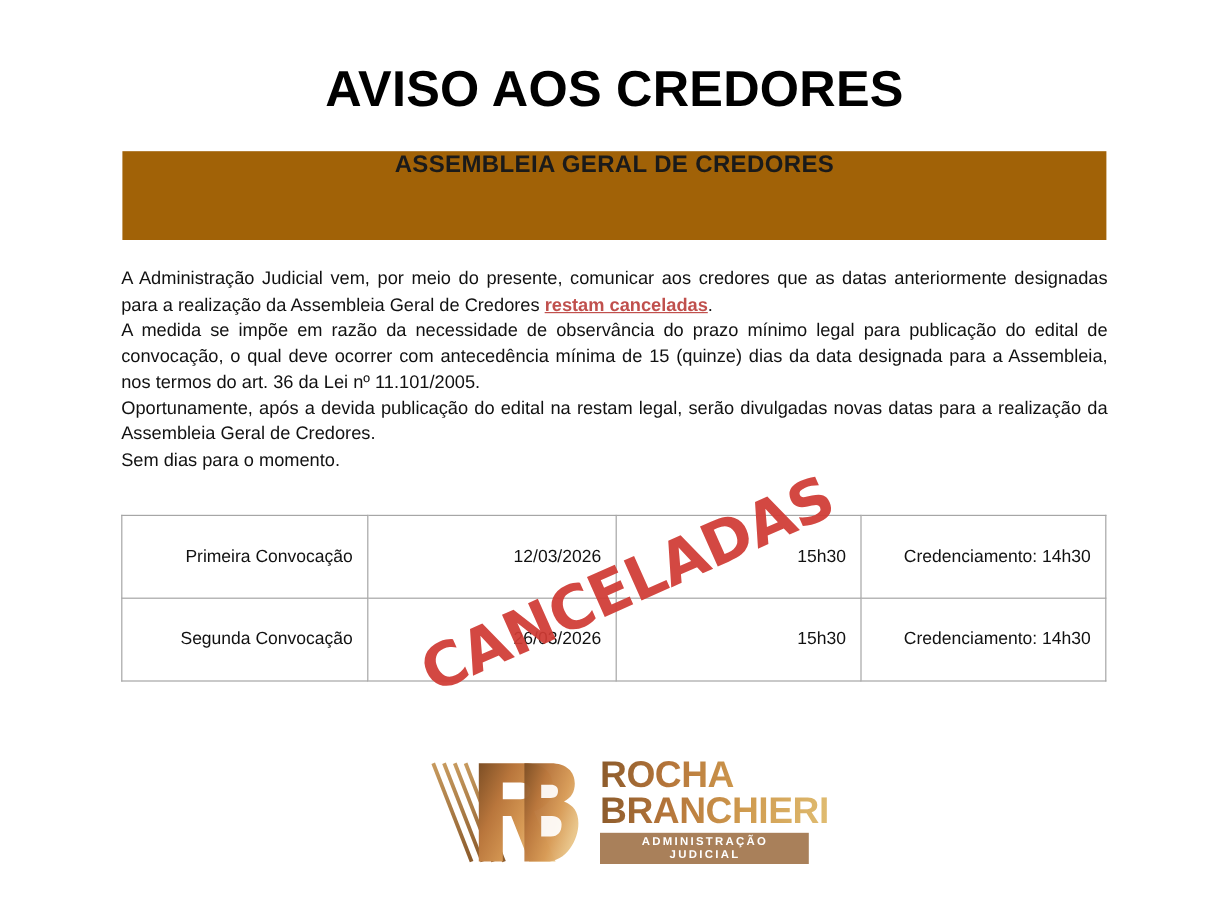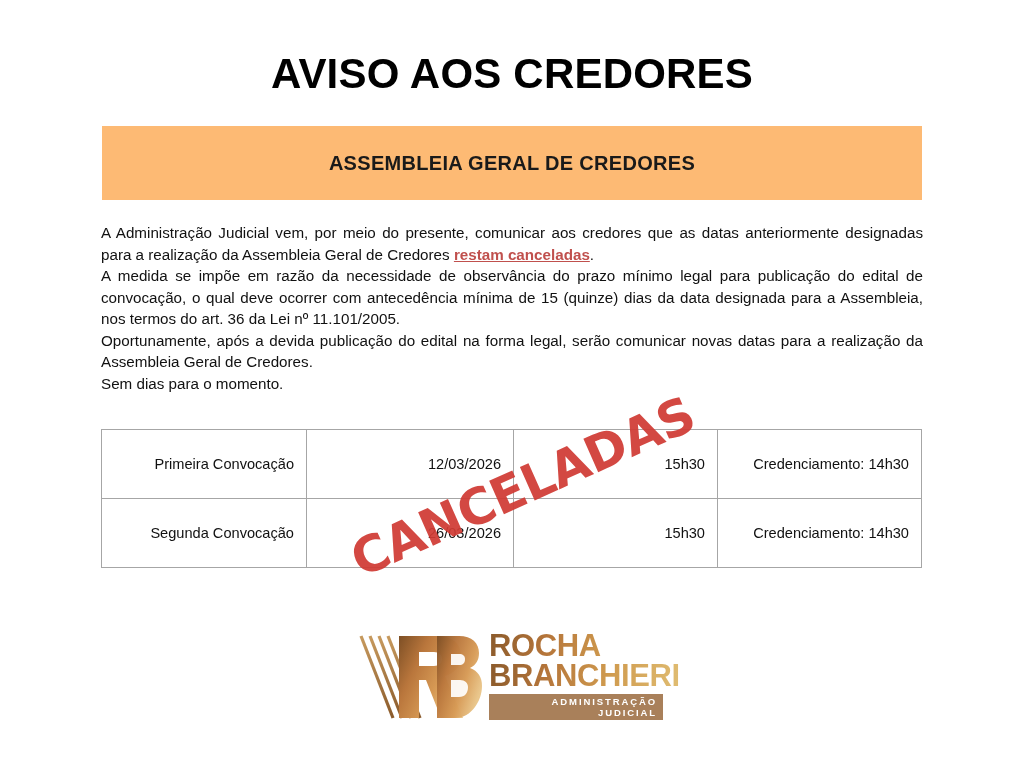--- a/index.html
+++ b/index.html
@@ -38,23 +38,23 @@
     line-height: 1.05;
   }
 
   
   .banner {
     position: absolute;
     left: 102px;
     top: 126px;
     width: 820px;
     height: 74px;
-    background: #fdba74;
-    display: flex;
-    align-items: center;
+    background: #a16207;
+    display: flex;
+    align-items: flex-start;
     justify-content: center;
   }
   .banner-text {
     font-size: 20px;
     font-weight: bold;
     color: #1a1a1a;
     letter-spacing: 0.3px;
     text-align: center;
   }
 
@@ -131,20 +131,21 @@
 
   
   .logo {
     position: absolute;
     left: 355px;
     top: 628px;
     width: 320px;
     height: 95px;
     display: flex;
     align-items: center;
+    gap: 11px;
   }
   .logo-mark {
     width: 128px;
     height: 92px;
     flex: 0 0 128px;
     position: relative;
   }
   .logo-word {
     margin-left: 6px;
     display: flex;
@@ -164,40 +165,40 @@
     -webkit-text-fill-color: transparent;
   }
   .logo-tag {
     margin-top: 3px;
     background: #a9805a;
     color: #ffffff;
     font-size: 9.5px;
     font-weight: bold;
     letter-spacing: 1.9px;
     padding: 2px 6px 2px 7px;
-    text-align: right;
+    text-align: center;
     width: 174px;
     box-sizing: border-box;
   }
 </style>
 </head>
 <body>
 
 <div class="page">
 
   <div class="doc-title">AVISO AOS CREDORES</div>
 
   <div class="banner">
     <span class="banner-text">ASSEMBLEIA GERAL DE CREDORES</span>
   </div>
 
   <div class="body-block">
     <p><span>A Administração Judicial vem, por meio do presente, comunicar aos credores que as datas anteriormente designadas para a realização da Assembleia Geral de Credores </span><span class="hl-red">restam canceladas</span><span>.</span></p>
     <p>A medida se impõe em razão da necessidade de observância do prazo mínimo legal para publicação do edital de convocação, o qual deve ocorrer com antecedência mínima de 15 (quinze) dias da data designada para a Assembleia, nos termos do art. 36 da Lei nº 11.101/2005.</p>
-    <p>Oportunamente, após a devida publicação do edital na forma legal, serão comunicar novas datas para a realização da Assembleia Geral de Credores.</p>
+    <p>Oportunamente, após a devida publicação do edital na restam legal, serão divulgadas novas datas para a realização da Assembleia Geral de Credores.</p>
     <p>Sem dias para o momento.</p>
   </div>
 
   <div class="table-wrap">
     <table class="sched">
       <colgroup>
         <col class="c1">
           <col class="c2">
           <col class="c3">
           <col class="c4">

